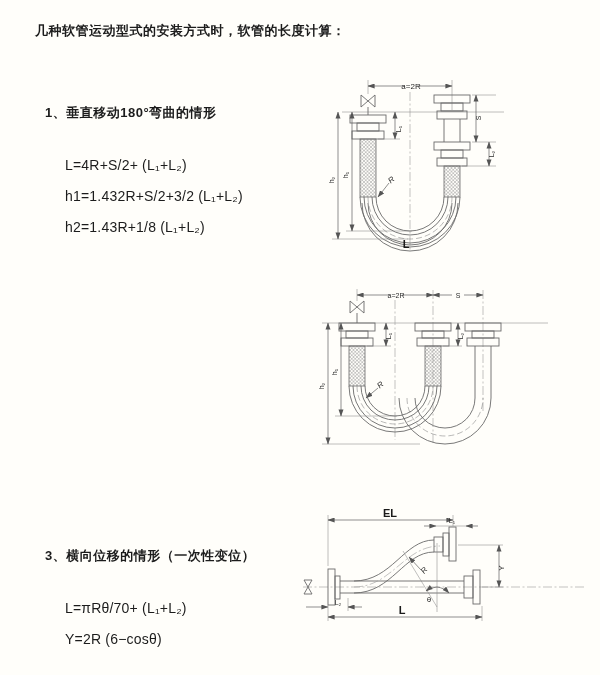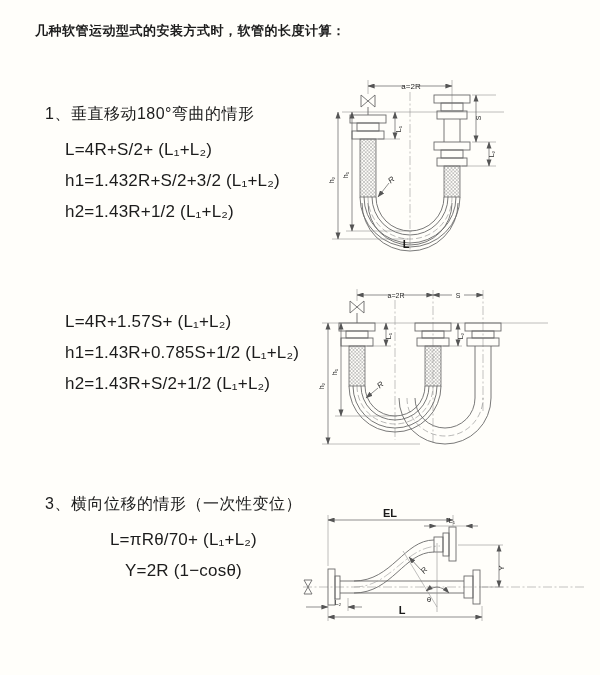--- a/index.html
+++ b/index.html
@@ -12,23 +12,23 @@
     overflow:hidden;
   }
   .page{position:absolute;inset:0;width:600px;height:675px;}
   .doc-title{
     position:absolute;left:35px;top:22px;
     font-size:13px;font-weight:bold;letter-spacing:.5px;
   }
   .section{position:absolute;left:45px;}
   .sec-1{top:104px;}
   .sec-2{top:306px;}
-  .sec-3{top:494px;text-align:center;}
-  .sec-heading{font-size:16px;font-weight:normal;letter-spacing:.5px;margin:0 0 9px 0;}
-  .formulas{padding-left:20px;font-size:17px;line-height:31px;letter-spacing:.2px;}
+  .sec-3{top:547px;}
+  .sec-heading{font-size:13px;font-weight:bold;letter-spacing:.5px;margin:0 0 9px 0;}
+  .formulas{padding-left:20px;font-size:14px;line-height:31px;letter-spacing:.2px;margin-top:28px;}
   .formula{white-space:pre;}
   svg{position:absolute;overflow:visible;}
   .d1{left:315px;top:68px;}
   .d2{left:305px;top:282px;}
   .d3{left:295px;top:498px;}
   .draw{stroke:#6a6a6a;stroke-width:0.9;fill:none;}
   .thin{stroke:#8a8a8a;stroke-width:0.55;fill:none;}
   .dim{stroke:#5f5f5f;stroke-width:0.7;fill:none;}
   .cl{stroke:#9a9a9a;stroke-width:0.6;fill:none;stroke-dasharray:9 2.5 2 2.5;}
   .hosedash{stroke:#8a8a8a;stroke-width:0.6;fill:none;stroke-dasharray:6 3;}
@@ -57,37 +57,32 @@
         <path d="M0,3.5 L3.5,0 M0,0 L3.5,3.5" stroke="#949494" stroke-width="0.5"></path>
       </pattern>
     </defs>
   </svg>
 
   <div class="section sec-1">
     <div class="sec-heading">1、垂直移动180°弯曲的情形</div>
     <div class="formulas">
       <div class="formula">L=4R+S/2+ (L₁+L₂)</div>
       <div class="formula">h1=1.432R+S/2+3/2 (L₁+L₂)</div>
-      <div class="formula">h2=1.43R+1/2 (L₁+L₂)</div>
+      <div class="formula">h2=1.43R+1/8 (L₁+L₂)</div>
     </div>
   </div>
 
   <div class="section sec-2">
-    <div class="formulas">
-      <div class="formula">L=4R+1.57S+ (L₁+L₂)</div>
-      <div class="formula">h1=1.43R+0.785S+1/2 (L₁+L₂)</div>
-      <div class="formula">h2=1.43R+S/2+1/2 (L₁+L₂)</div>
-    </div>
   </div>
 
   <div class="section sec-3">
     <div class="sec-heading">3、横向位移的情形（一次性变位）</div>
     <div class="formulas">
       <div class="formula">L=πRθ/70+ (L₁+L₂)</div>
-      <div class="formula">Y=2R (1−cosθ)</div>
+      <div class="formula">Y=2R (6−cosθ)</div>
     </div>
   </div>
 
   <svg class="d1" width="270" height="192" viewBox="315 68 270 192">
 
     <line class="cl" x1="410" y1="92" x2="410" y2="252"></line>
     <line class="thin" x1="342" y1="112" x2="504" y2="112"></line>
 
     <g>
       <line class="thin" x1="368" y1="94" x2="368" y2="80"></line>

